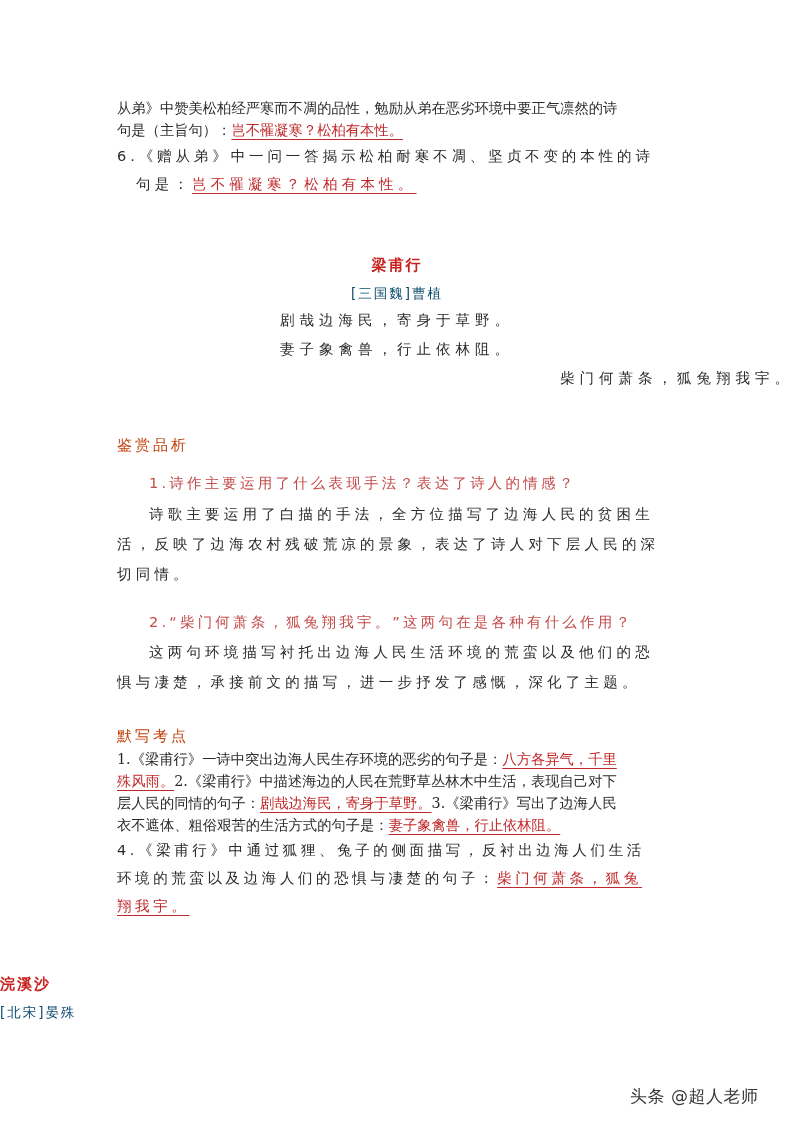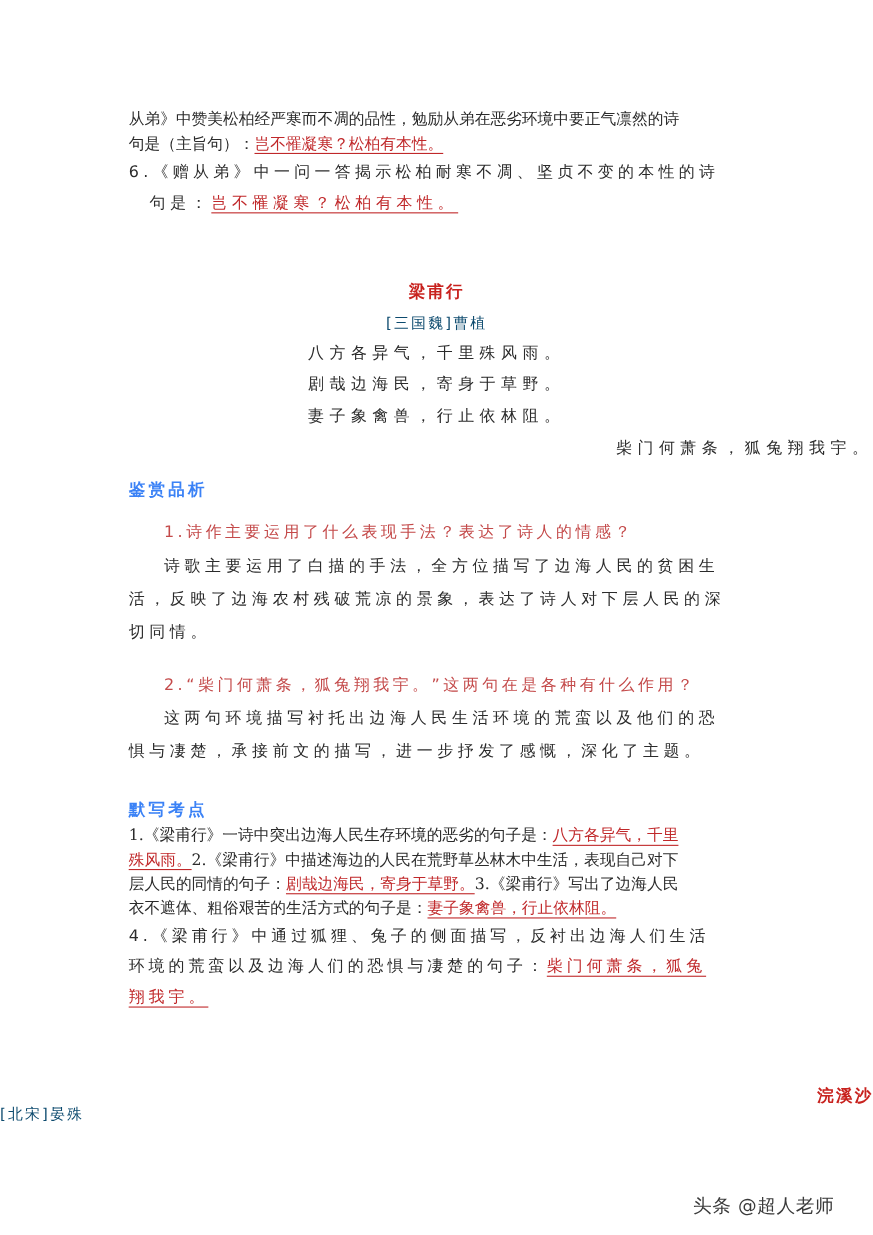--- a/index.html
+++ b/index.html
@@ -5,21 +5,21 @@
     html, body { margin: 0; padding: 0; background: #ffffff; }
     body {
       width: 794px; height: 1123px; position: relative; overflow: hidden;
       font-family: "DejaVu Serif", "Liberation Serif", serif;
       color: #2b2b2b;
     }
     .abs { position: absolute; }
     .line { position: absolute; white-space: nowrap; }
     .ans { color: #c0282a; text-decoration: underline; text-decoration-color: #c0282a; text-underline-offset: 4px; text-decoration-thickness: 1px; }
     .title-red { color: #c8221e; font-weight: bold; font-family: "DejaVu Sans", "Liberation Sans", sans-serif; font-size: 15px; letter-spacing: 2px; }
-    .section-orange { color: #3b82f6; font-weight: bold; font-family: "DejaVu Sans", "Liberation Sans", sans-serif; font-size: 15px; letter-spacing: 3px; }
+    .section-orange { color: #c2410c; font-weight: normal; font-family: "DejaVu Sans", "Liberation Sans", sans-serif; font-size: 15px; letter-spacing: 3px; }
     .spaced { font-family: "DejaVu Sans", "Liberation Sans", sans-serif; font-size: 14.5px; letter-spacing: 4.2px; color: #2b2b2b; }
     .q-red { color: #c44a4a; font-family: "DejaVu Sans", "Liberation Sans", sans-serif; font-size: 14.5px; letter-spacing: 3.2px; }
     .poem { font-family: "DejaVu Sans", "Liberation Sans", sans-serif; font-size: 14.5px; letter-spacing: 5px; color: #2b2b2b; }
     .author { font-family: "DejaVu Sans", "Liberation Sans", sans-serif; font-size: 13.5px; letter-spacing: 2px; color: #0c4a6e; }
     .dense { font-family: "DejaVu Serif", "Liberation Serif", serif; font-size: 14.3px; letter-spacing: 0px; color: #2b2b2b; }
     .watermark { font-family: "DejaVu Sans", "Liberation Sans", sans-serif; font-size: 17px; color: #3a3a3a; letter-spacing: 0.5px; text-shadow: 0 0 2px rgba(255,255,255,0.9); }
   </style>
 </head>
 <body>
 
@@ -28,21 +28,20 @@
   <span>句是（主旨句）：</span><span class="ans">岂不罹凝寒？松柏有本性。</span>
 </div>
 <div class="line spaced" style="left:117px; top:147px; letter-spacing:3.9px;">6.《赠从弟》中一问一答揭示松柏耐寒不凋、坚贞不变的本性的诗</div>
 <div class="line spaced" style="left:117px; top:175px;margin-left:19px;">
   <span>句是：</span><span class="ans">岂不罹凝寒？松柏有本性。</span>
 </div>
 
 <div class="abs title-red" style="left:0; width:794px; text-align:center; top:256px;">梁甫行</div>
 <div class="abs author" style="left:0; width:794px; text-align:center; top:285px;">[三国魏]曹植</div>
 <div class="abs" style="left:0; width:794px; top:311px;">
-  <div class="poem" style="text-align:center; height:29px;">八方各异气，千里殊风雨。</div>
   <div class="poem" style="text-align:center; height:29px;">剧哉边海民，寄身于草野。</div>
   <div class="poem" style="text-align:center; height:29px;">妻子象禽兽，行止依林阻。</div>
   <div class="poem" style="text-align:right; height:29px;">柴门何萧条，狐兔翔我宇。</div>
 </div>
 
 <div class="line section-orange" style="left:117px; top:436px;">鉴赏品析</div>
 
 <div class="line q-red" style="left:149px; top:474px;">1.诗作主要运用了什么表现手法？表达了诗人的情感？</div>
 <div class="line spaced" style="left:149px; top:505px;">诗歌主要运用了白描的手法，全方位描写了边海人民的贫困生</div>
 <div class="line spaced" style="left:117px; top:535px;">活，反映了边海农村残破荒凉的景象，表达了诗人对下层人民的深</div>
@@ -68,16 +67,16 @@
 </div>
 
 <div class="line spaced" style="left:117px; top:841px; letter-spacing:3.6px;">4.《梁甫行》中通过狐狸、兔子的侧面描写，反衬出边海人们生活</div>
 <div class="line spaced" style="left:117px; top:869px; letter-spacing:3.6px;">
   <span>环境的荒蛮以及边海人们的恐惧与凄楚的句子：</span><span class="ans">柴门何萧条，狐兔</span>
 </div>
 <div class="line spaced" style="left:117px; top:897px; letter-spacing:3.6px;">
   <span class="ans">翔我宇。</span>
 </div>
 
-<div class="abs title-red" style="left:0; width:794px; text-align:right; top:975px;margin-top:12px;">浣溪沙</div>
+<div class="abs title-red" style="left:0; width:794px; text-align:left; top:975px;">浣溪沙</div>
 <div class="abs author" style="left:0; width:794px; text-align:left; top:1004px;">[北宋]晏殊</div>
 
 <div class="line watermark" style="left:630px; top:1085px;">头条 @超人老师</div>
 
 </body></html>

